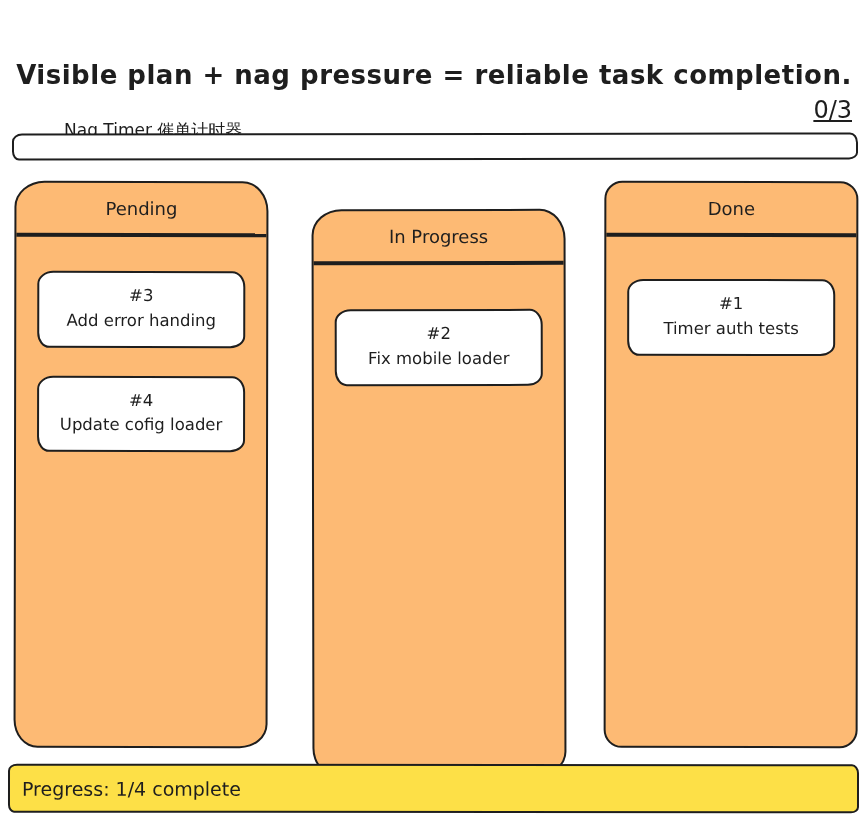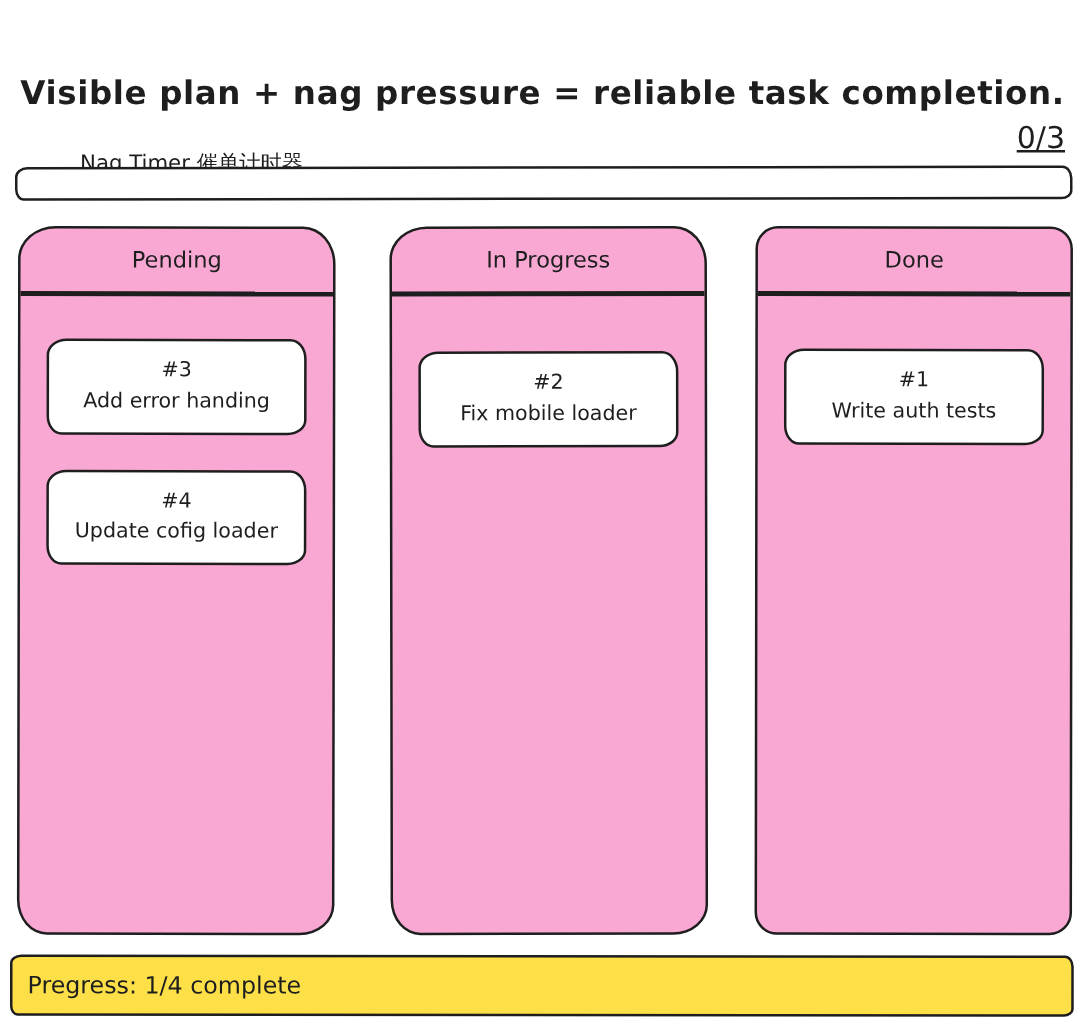--- a/index.html
+++ b/index.html
@@ -57,24 +57,24 @@
   }
 
   
   .column {
     position: absolute;
     top: 181px;
     width: 254px;
     height: 567px;
     border: 2.5px solid #1e1e1e;
     border-radius: 30px 26px 28px 24px / 26px 30px 24px 28px;
-    background: #f9a8d4;
+    background: #fdba74;
   }
   .column.c1 { left: 14px;  transform: rotate(0.1deg); }
-  .column.c2 { left: 312px; transform: rotate(-0.1deg); }
+  .column.c2 { left: 312px; transform: rotate(-0.1deg); margin-top: 28px; }
   .column.c3 { left: 604px; transform: rotate(0.08deg); border-radius: 18px; }
 
   .col-header {
     height: 54px;
     display: flex;
     align-items: center;
     justify-content: center;
     font-size: 18px;
     border-bottom: 4px solid #1e1e1e;
   }
@@ -158,21 +158,21 @@
     </div>
   </div>
 
   <div class="column c3">
     <div class="col-header">
       <span>Done</span>
     </div>
     <div class="cards">
       <div class="card">
         <div class="card-id">#1</div>
-        <div class="card-text">Write auth tests</div>
+        <div class="card-text">Timer auth tests</div>
       </div>
     </div>
   </div>
 
   <div class="progress-bar">
     <span>Pregress: 1/4 complete</span>
   </div>
 
 </div>
 

